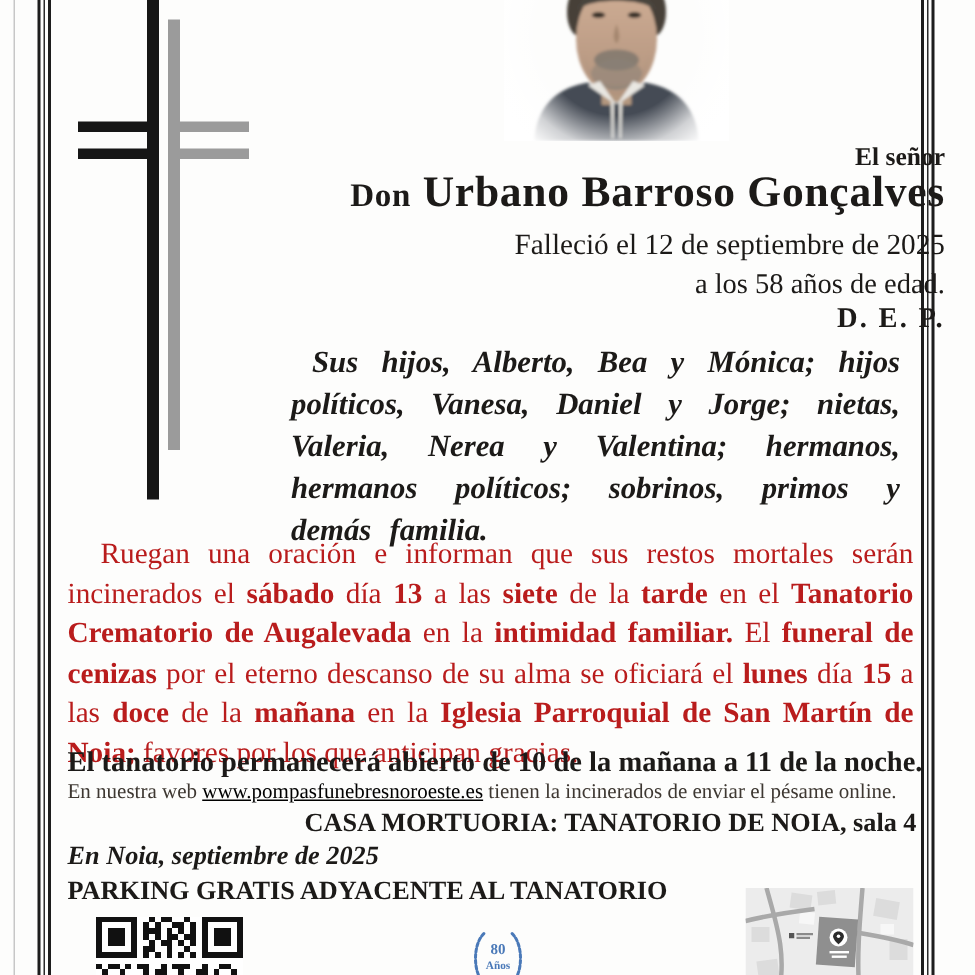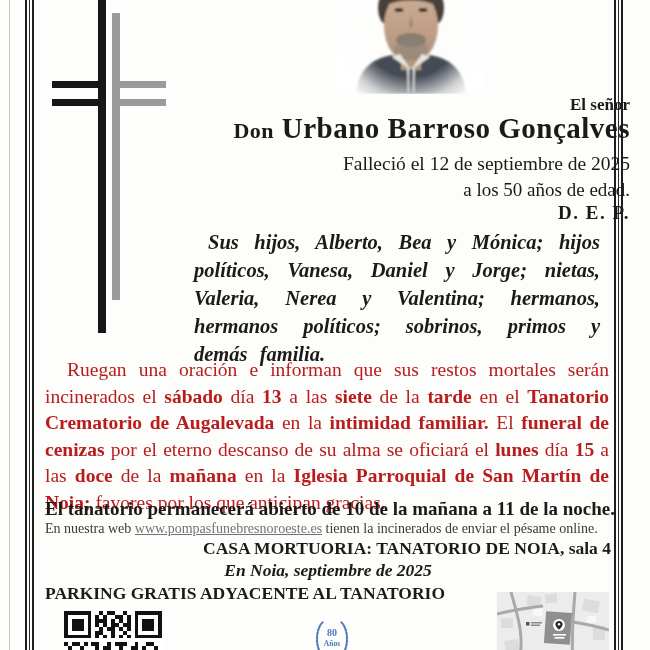--- a/index.html
+++ b/index.html
@@ -28,23 +28,23 @@
     text-align:justify;line-height:28px;text-indent:14px;word-spacing:7px;
   }
   .bodypara{
     position:absolute;left:45px;top:357px;width:564px;
     font-size:19.5px;text-align:justify;line-height:26.5px;text-indent:22px;
     color:#b91c1c;
   }
   .bodypara .b{font-weight:bold;}
   .hours{position:absolute;left:45px;top:498px;font-size:19px;font-weight:bold;}
   .webline{position:absolute;left:45px;top:521px;font-size:14px;color:#3e3832;}
-  .webline .link{color:#737373;text-decoration:underline;cursor:pointer;}
+  .webline .link{color:#000000;text-decoration:underline;cursor:pointer;}
   .casa{position:absolute;left:45px;top:538px;width:566px;text-align:right;padding-left:34px;box-sizing:border-box;font-size:17.5px;font-weight:bold;}
-  .dateline{position:absolute;left:45px;top:560px;width:566px;text-align:center;font-size:17.5px;font-weight:bold;font-style:italic;}
+  .dateline{position:absolute;left:45px;top:560px;width:566px;text-align:left;font-size:17.5px;font-weight:bold;font-style:italic;}
   .parking{position:absolute;left:45px;top:583px;width:566px;text-align:left;padding-right:70px;box-sizing:border-box;font-size:17.5px;font-weight:bold;}
 </style>
 </head>
 <body>
 
 <div class="vline" style="left:9px;width:1px;background:#c7c7c7;"></div>
 <div class="vline" style="left:25px;width:2px;background:#1d1d1d;"></div>
 <div class="vline" style="left:29px;width:1px;background:#2a2a2a;"></div>
 <div class="vline" style="left:32px;width:2px;background:#1d1d1d;"></div>
 <div class="vline" style="left:614px;width:2px;background:#1d1d1d;"></div>
@@ -98,21 +98,21 @@
     <rect x="0" y="0" width="150" height="158" fill="url(#vig)"></rect>
   </svg>
 </div>
 
 <div class="center-col honorific">El señor</div>
 <div class="center-col name-line">
   <span class="name-prefix">Don</span>
   <span>Urbano Barroso Gonçalves</span>
 </div>
 <div class="center-col death1">Falleció el 12 de septiembre de 2025</div>
-<div class="center-col death2">a los 50 años de edad.</div>
+<div class="center-col death2">a los 58 años de edad.</div>
 <div class="center-col dep">D. E. P.</div>
 
 <div class="family">Sus hijos, Alberto, Bea y Mónica; hijos políticos, Vanesa, Daniel y Jorge; nietas, Valeria, Nerea y Valentina; hermanos, hermanos políticos; sobrinos, primos y demás familia.</div>
 
 <div class="bodypara"><span>Ruegan una oración e informan que sus restos mortales serán incinerados el </span><span class="b">sábado</span><span> día </span><span class="b">13</span><span> a las </span><span class="b">siete</span><span> de la </span><span class="b">tarde</span><span> en el </span><span class="b">Tanatorio Crematorio de Augalevada</span><span> en la </span><span class="b">intimidad familiar.</span><span> El </span><span class="b">funeral de cenizas</span><span> por el eterno descanso de su alma se oficiará el </span><span class="b">lunes</span><span> día </span><span class="b">15</span><span> a las </span><span class="b">doce</span><span> de la </span><span class="b">mañana</span><span> en la </span><span class="b">Iglesia Parroquial de San Martín de Noia;</span><span> favores por los que anticipan gracias.</span></div>
 
 <div class="hours">El tanatorio permanecerá abierto de 10 de la mañana a 11 de la noche.</div>
 <div class="webline"><span>En nuestra web </span><a class="link">www.pompasfunebresnoroeste.es</a><span> tienen la incinerados de enviar el pésame online.</span></div>
 <div class="casa">CASA MORTUORIA: TANATORIO DE NOIA, sala 4</div>
 <div class="dateline">En Noia, septiembre de 2025</div>

